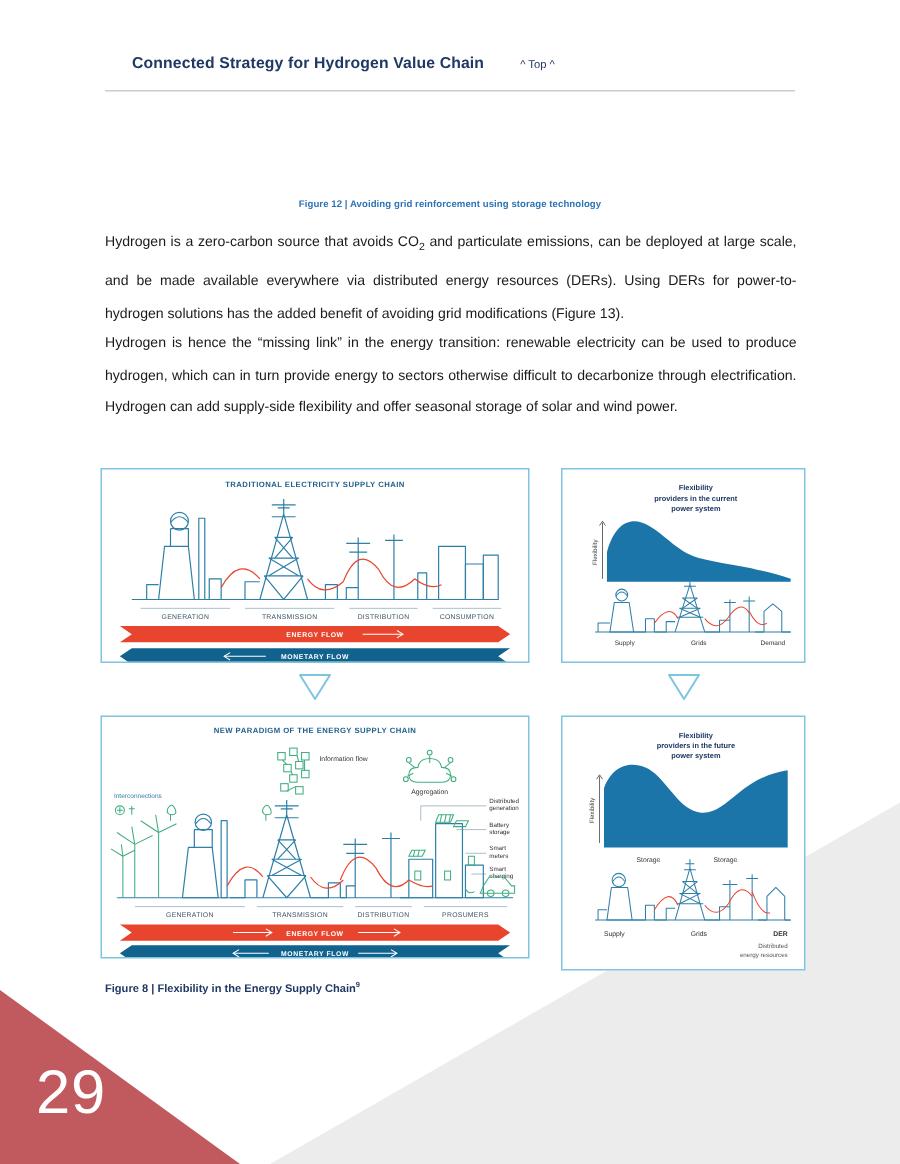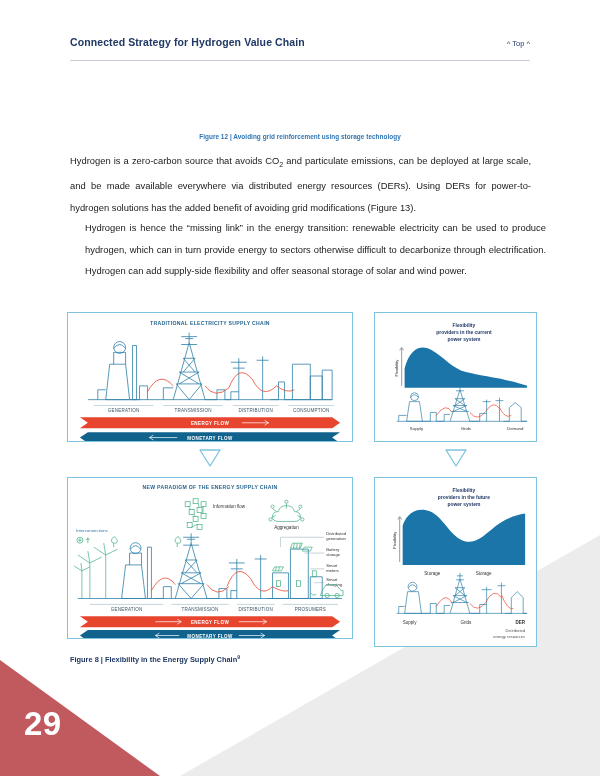--- a/index.html
+++ b/index.html
@@ -20,37 +20,38 @@
   .gray-wedge {
     position: absolute;
     left: 0; top: 0;
     width: 600px; height: 776px;
     pointer-events: none;
   }
 
   
   .header {
     position: absolute;
-    left: 70px; top: 36px;
+    left: 88px; top: 36px;
     width: 460px;
     display: flex;
     align-items: baseline;
-    justify-content: space-between;
+    justify-content: flex-start;
   }
   .header-title {
     font-size: 10.5px;
     font-weight: bold;
     color: #1f3864;
     letter-spacing: .1px;
   }
   .header-top-link {
     font-size: 7.5px;
     color: #1f3864;
     font-weight: normal;
     white-space: nowrap;
+    margin-left: 24px;
   }
   .header-rule {
     position: absolute;
     left: 70px; top: 60px;
     width: 460px;
     height: 1px;
     background: #c9ccd4;
   }
 
   
@@ -69,21 +70,21 @@
   .para {
     position: absolute;
     left: 70px;
     width: 461px;
     font-size: 9.4px;
     color: #1a1a1a;
     text-align: justify;
     line-height: 21.5px;
   }
   .para.p1 { top: 150px; }
-  .para.p2 { top: 217px; margin-left: 15px; }
+  .para.p2 { top: 217px; }
   .para sub { font-size: 7px; }
 
   
   .panel {
     position: absolute;
     border: 1px solid #7ec4e0;
     background: #ffffff;
     box-sizing: border-box;
   }
   #panel-tl { left: 67px;  top: 312px; width: 286px; height: 130px; }
@@ -108,23 +109,23 @@
     font-size: 7.4px;
     font-weight: bold;
     color: #1f3864;
   }
   .fig13-caption sup { font-size: 5px; }
 
   
   .page-number {
     position: absolute;
     left: 24px; top: 705px;
-    font-size: 33px;
+    font-size: 41px;
     color: #ffffff;
-    font-weight: bold;
+    font-weight: normal;
     letter-spacing: .5px;
     text-align: center;
   }
 </style>
 </head>
 <body>
 
 <div class="page">
 
   <svg class="gray-wedge" viewBox="0 0 600 776" preserveAspectRatio="none">

